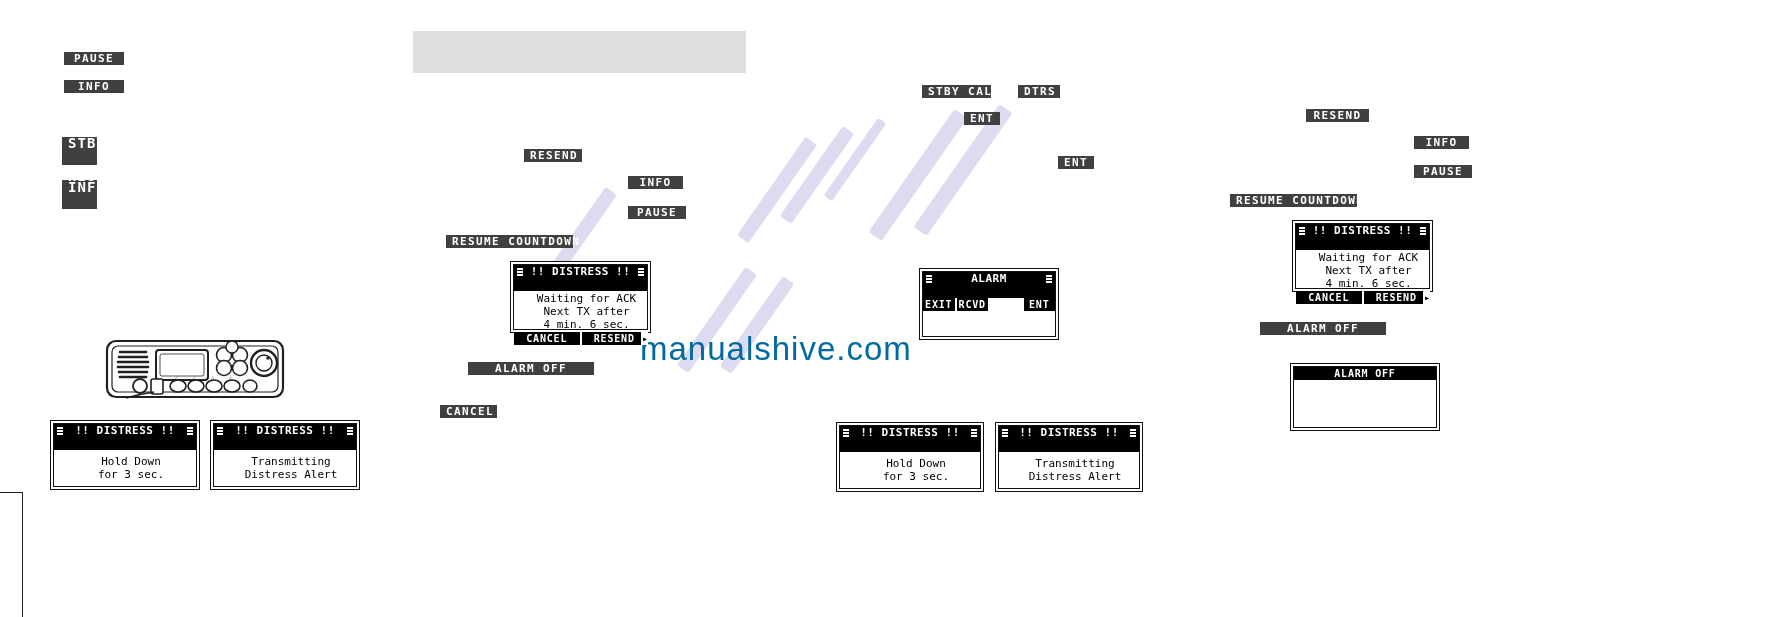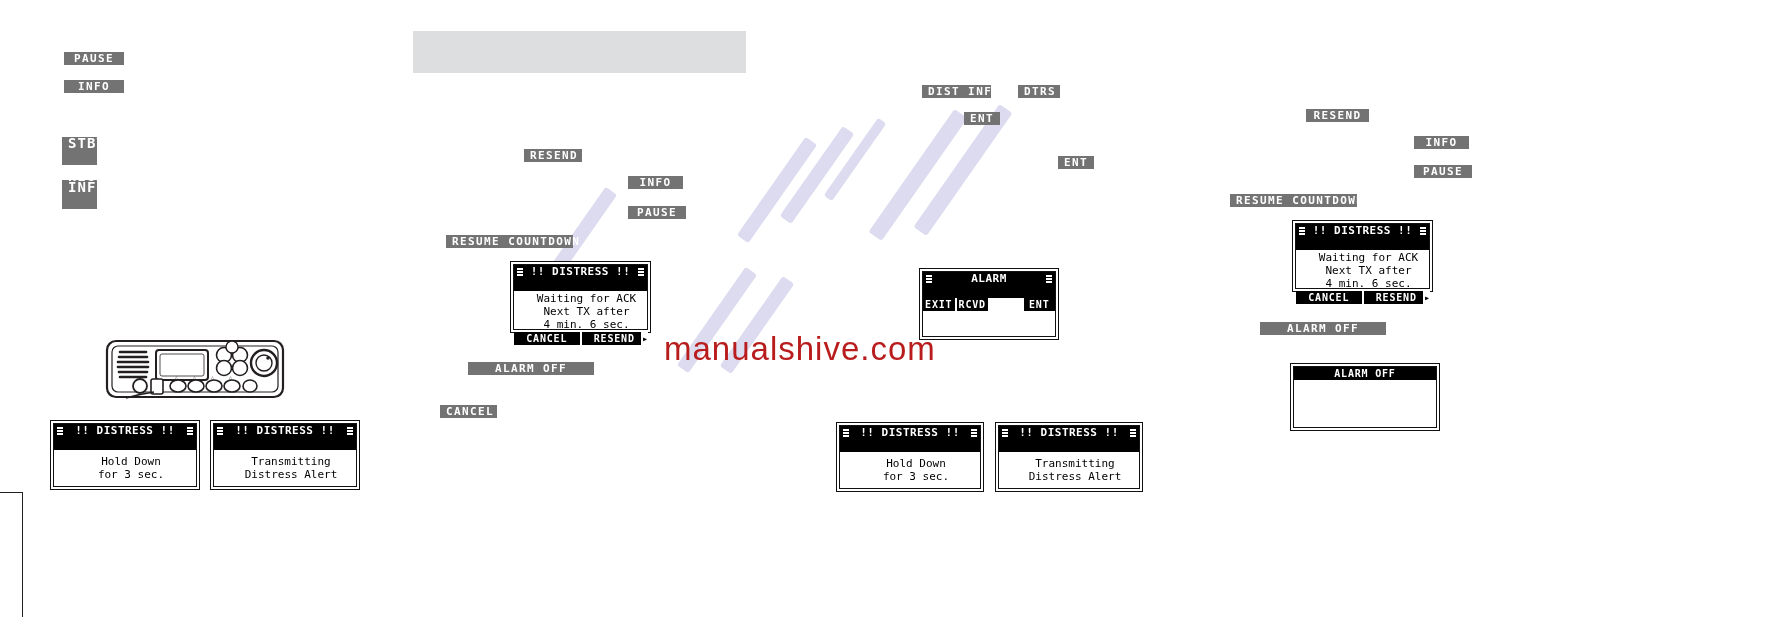--- a/index.html
+++ b/index.html
@@ -19,42 +19,41 @@
     width:700px;height:420px;
     pointer-events:none;
     z-index:0;
   }
   .watermark .wtxt{
     position:absolute;
     left:40px;top:210px;
     font-family:"Liberation Sans", sans-serif;
     font-size:33px;
     letter-spacing:1px;
-    color:#b91c1c;
-    white-space:nowrap;
-    margin-left:24px;
+    color:#0369a1;
+    white-space:nowrap;
   }
   .wslash{
     position:absolute;
     background:#dcdbf0;
     transform:rotate(35deg);
     border-radius:3px;
   }
 
   
   .gray-block{
     position:absolute;
     background:#dddedf;
     z-index:1;
   }
 
   
   .pk{
     position:absolute;
-    background:#737373;
+    background:#404040;
     color:#fff;
     font-family:"DejaVu Sans Mono", monospace;
     font-weight:bold;
     font-size:11px;
     letter-spacing:1.4px;
     line-height:13px;
     height:13px;
     text-align:center;
     white-space:nowrap;
     box-sizing:border-box;
@@ -303,21 +302,21 @@
         <div class="line">Next TX after</div>
         <div class="line">4 min. 6 sec.</div>
       </div>
       <div class="softrow arrow">
         <div class="sk">CANCEL</div>
         <div class="sk">RESEND</div>
       </div>
     </div>
   </div>
 
-  <div class="pk" style="left:922px;top:85px;width:69px;">DIST INFO</div>
+  <div class="pk" style="left:922px;top:85px;width:69px;">STBY CALL</div>
   <div class="pk" style="left:1018px;top:85px;width:42px;">DTRS</div>
   <div class="pk" style="left:964px;top:112px;width:36px;">ENT</div>
   <div class="pk" style="left:1058px;top:156px;width:36px;">ENT</div>
 
   <div class="lcd" style="left:919px;top:268px;width:140px;height:72px;">
     <div class="inner">
       <div class="titlebar">ALARM</div>
       <div class="softrow">
         <div class="sk">EXIT</div>
         <div class="sk">RCVD</div>

